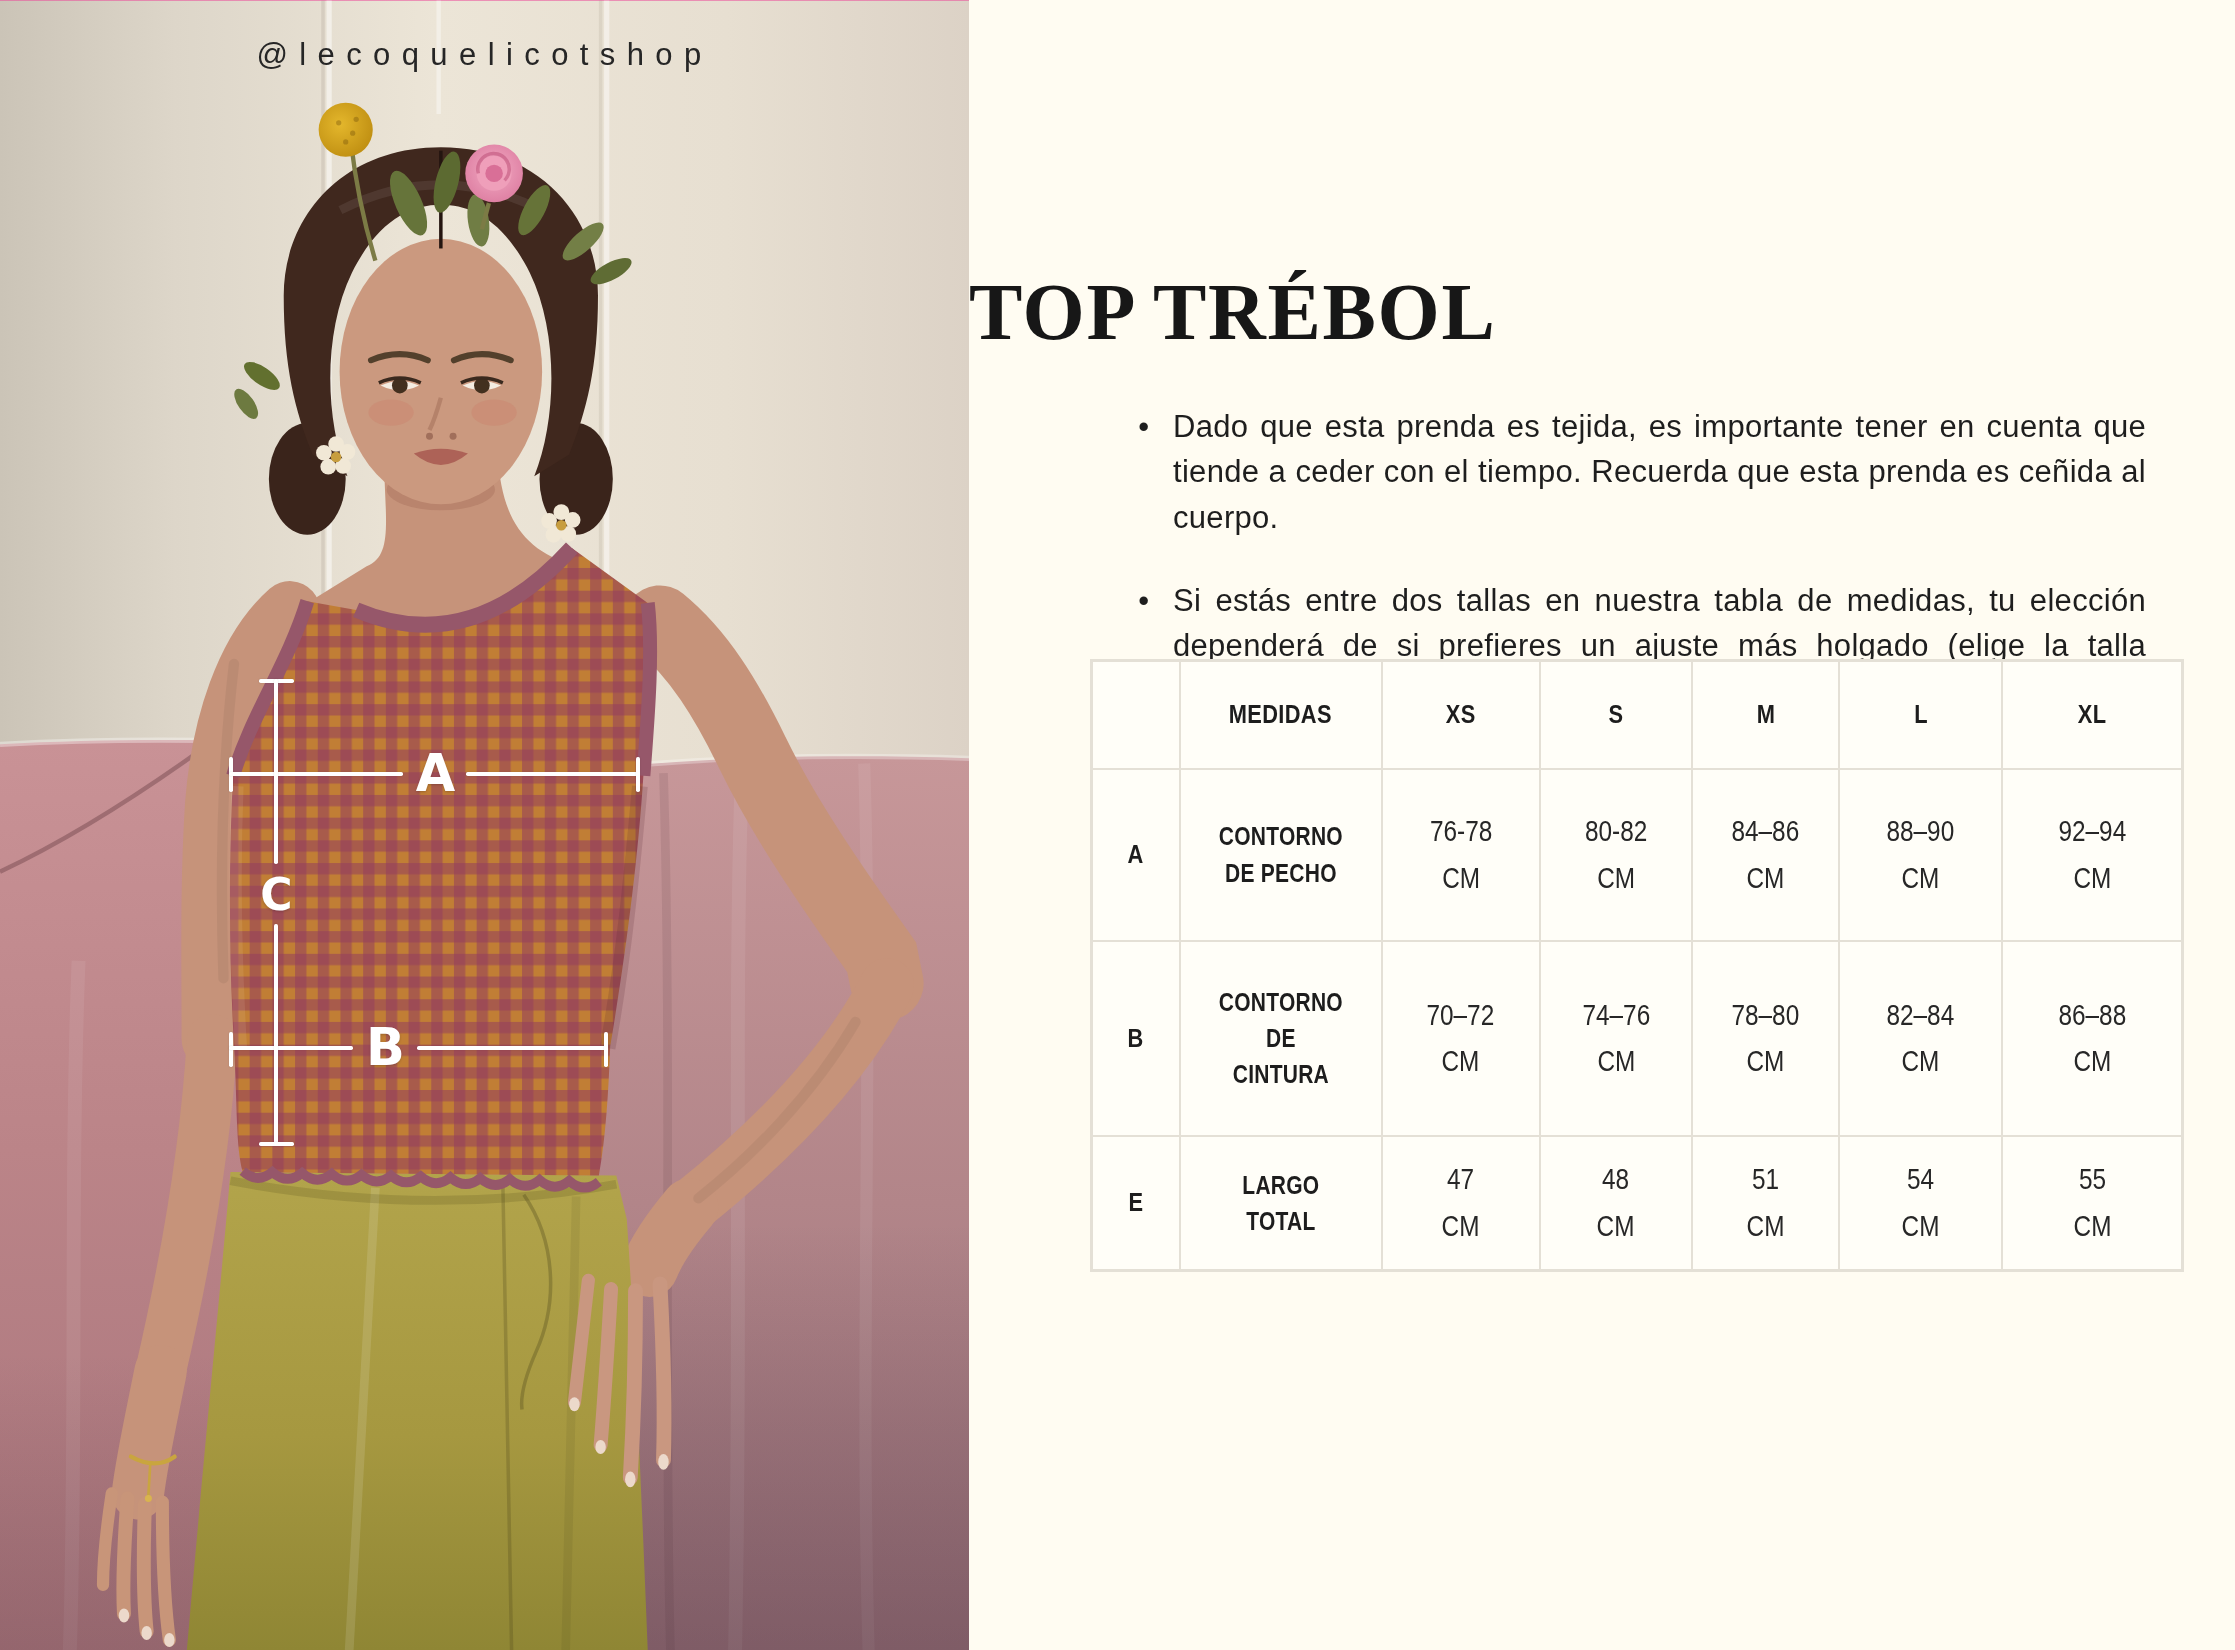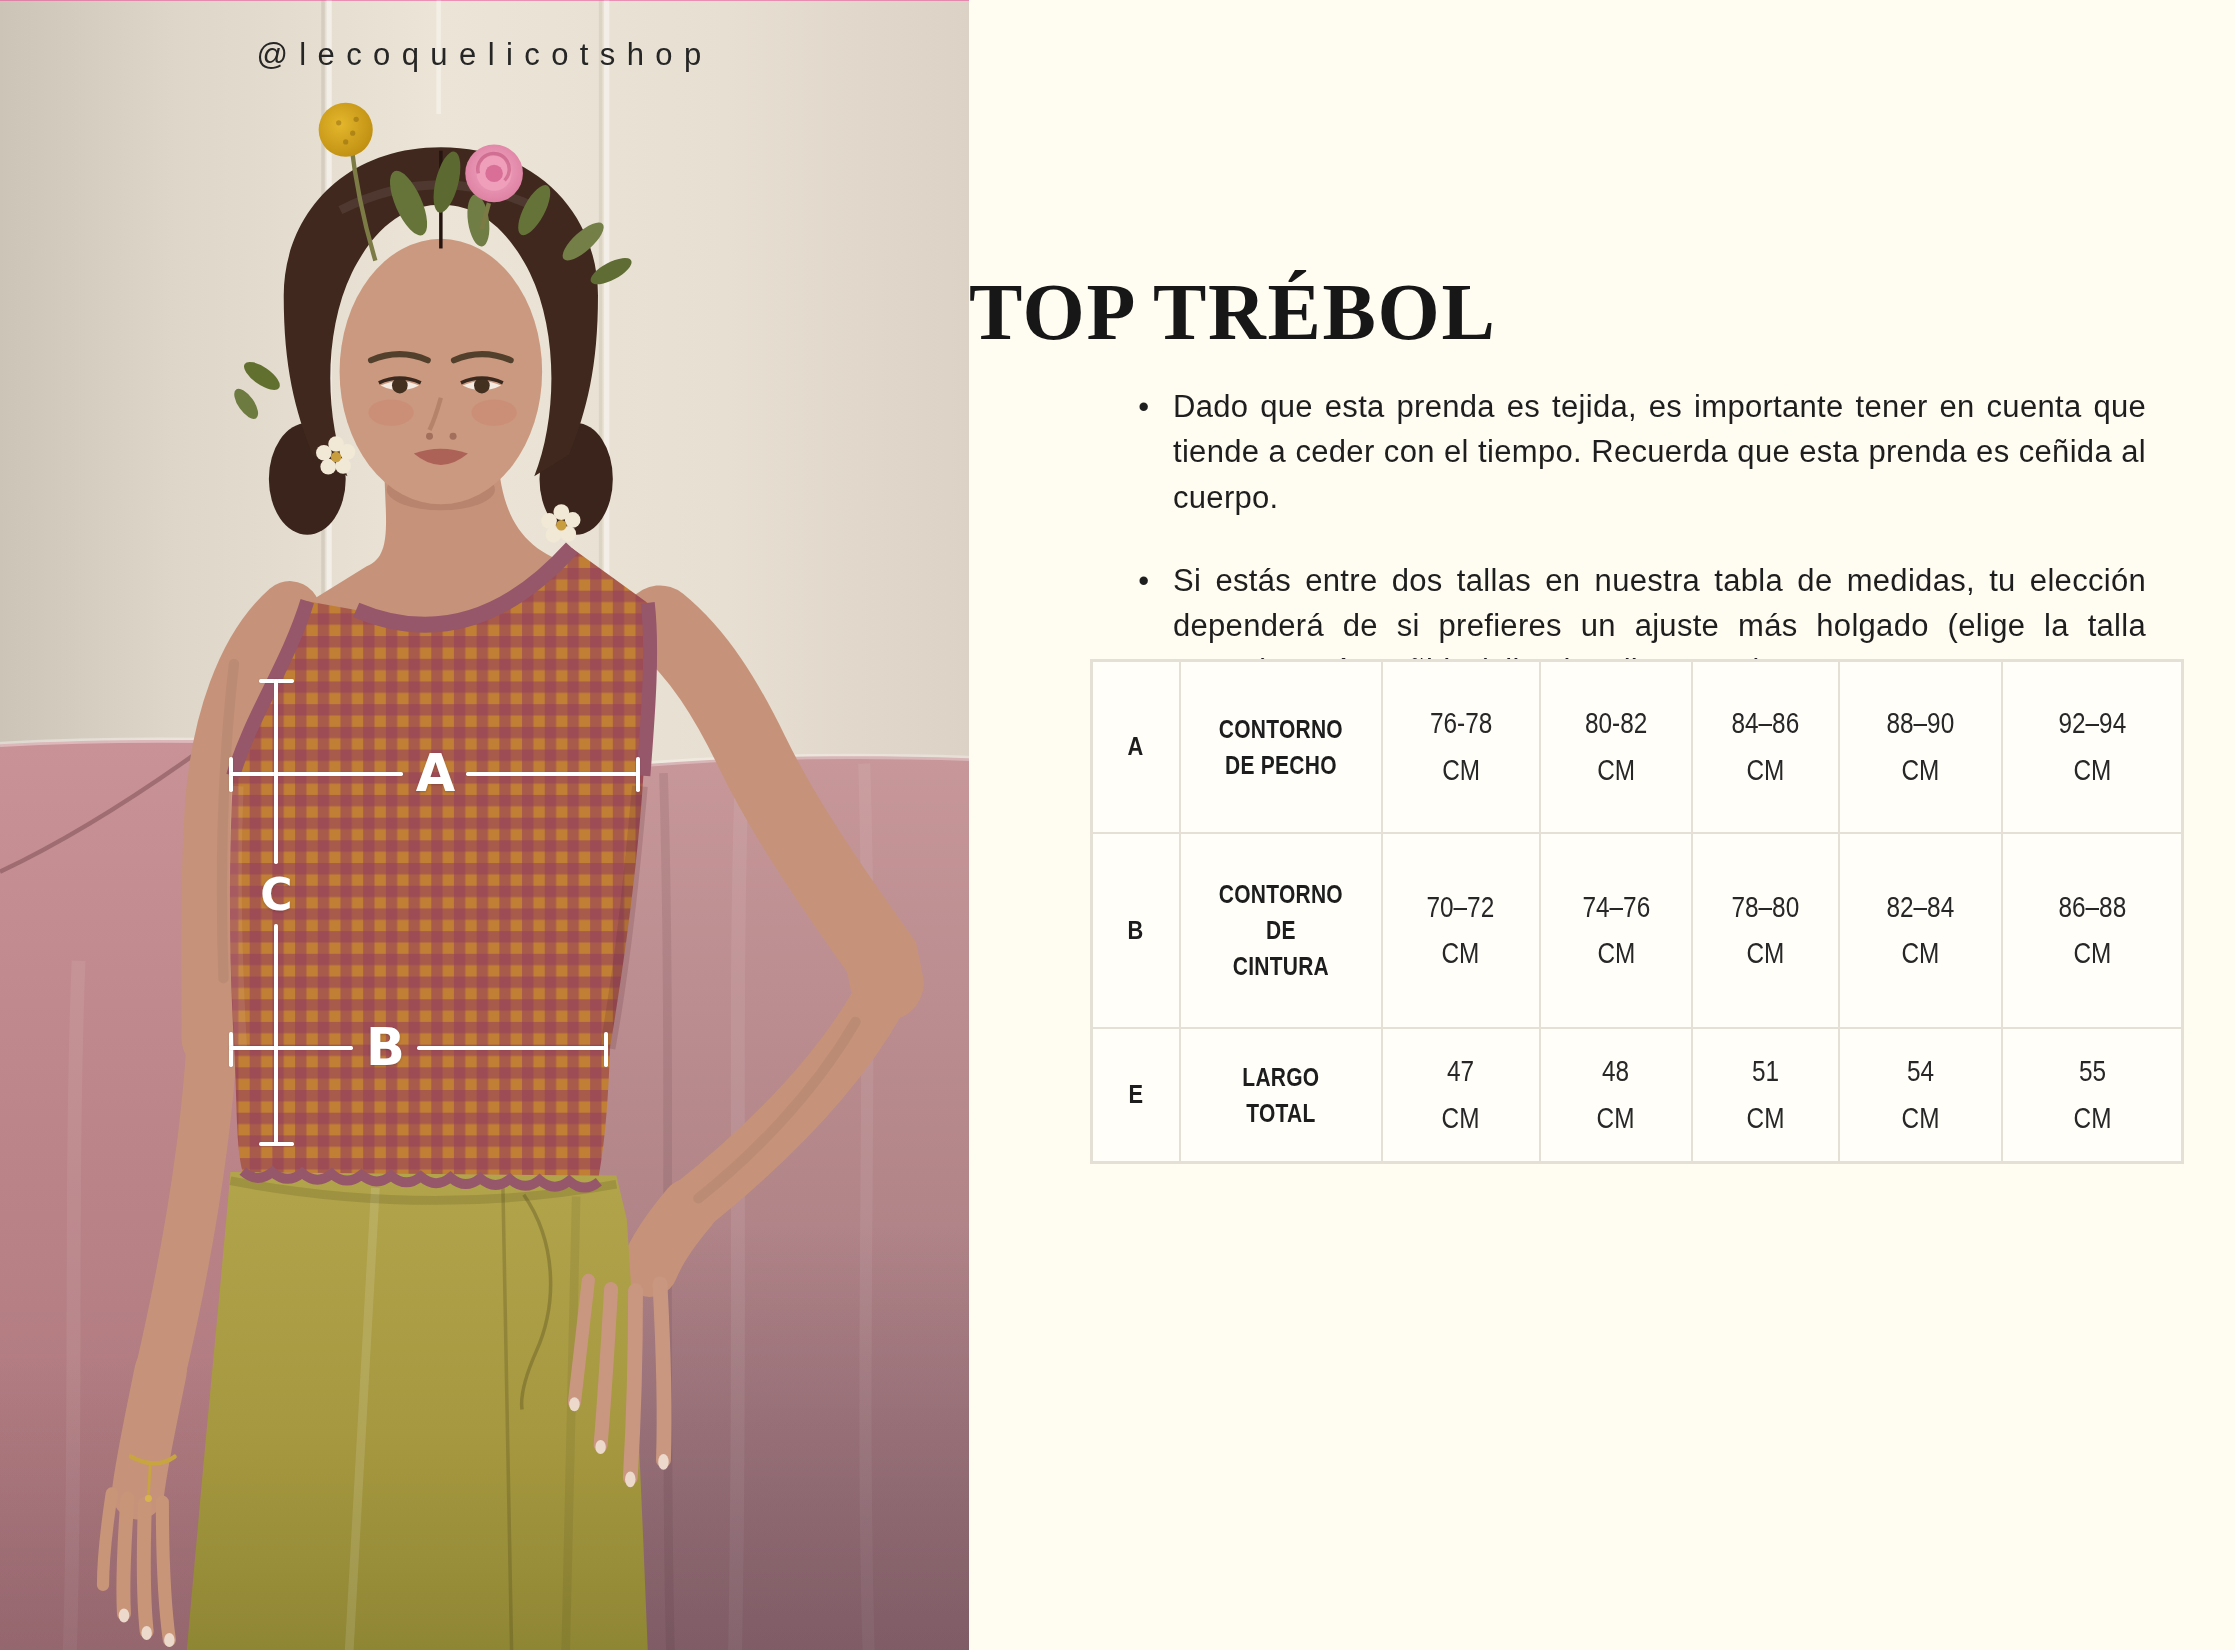--- a/index.html
+++ b/index.html
@@ -17,21 +17,21 @@
   .mlabel{position:absolute;color:#ffffff;font-weight:bold;font-family:"DejaVu Sans",sans-serif;
           text-align:center;text-shadow:0 0.9px 2.6px rgba(0,0,0,.20);line-height:1;}
   .mlabel.big{font-size:51px;}
   .mlabel.mid{font-size:44px;}
 
   
   .panel{position:relative;flex:1;height:1651px;background:#fffcf2;}
   .title{position:absolute;left:0;top:267px;width:1266px;text-align:left;
          font-family:"Liberation Serif",serif;font-weight:700;font-size:80px;
          letter-spacing:1.7px;color:#171717;}
-  .notes{position:absolute;left:164px;top:384px;width:1013px;}
+  .notes{position:absolute;left:164px;top:404px;width:1013px;}
   .note{position:relative;padding-left:40px;margin-bottom:38px;
         font-size:31px;line-height:1.46;letter-spacing:0.3px;color:#1e1e1e;text-align:justify;}
   .note::before{content:"\2022";position:absolute;left:5.2px;top:0;font-size:31px;color:#1e1e1e;}
 
   .size-table{position:absolute;left:121px;top:659px;width:1094px;border-collapse:collapse;
               table-layout:fixed;background:#fffef8;border:3.5px solid #e4e0d6;}
   .size-table td{border:2.6px solid #e4e0d6;text-align:center;vertical-align:middle;padding:0;
                  background:#fffef8;color:#1d1d1d;}
   .cond{display:inline-block;transform:scaleX(.84);transform-origin:center;}
   .th{font-weight:bold;font-size:26px;letter-spacing:0.4px;}
@@ -287,20 +287,29 @@
       <colgroup>
         <col style="width:88px">
           <col style="width:202px">
           <col style="width:158px">
         <col style="width:152px">
           <col style="width:147px">
           <col style="width:163px">
           <col style="width:180px">
       </colgroup>
       <tbody>
+        <tr style="height:108px">
+          <td></td>
+          <td><span class="cond th">MEDIDAS</span></td>
+          <td><span class="cond th">XS</span></td>
+          <td><span class="cond th">S</span></td>
+          <td><span class="cond th">M</span></td>
+          <td><span class="cond th">L</span></td>
+          <td><span class="cond th">XL</span></td>
+        </tr>
         <tr style="height:172px">
           <td><span class="cond letter">A</span></td>
           <td><span class="cond measure">CONTORNO
 DE PECHO</span></td>
           <td><span class="cond val">76-78
 CM</span></td>
           <td><span class="cond val">80-82
 CM</span></td>
           <td><span class="cond val">84–86
 CM</span></td>

